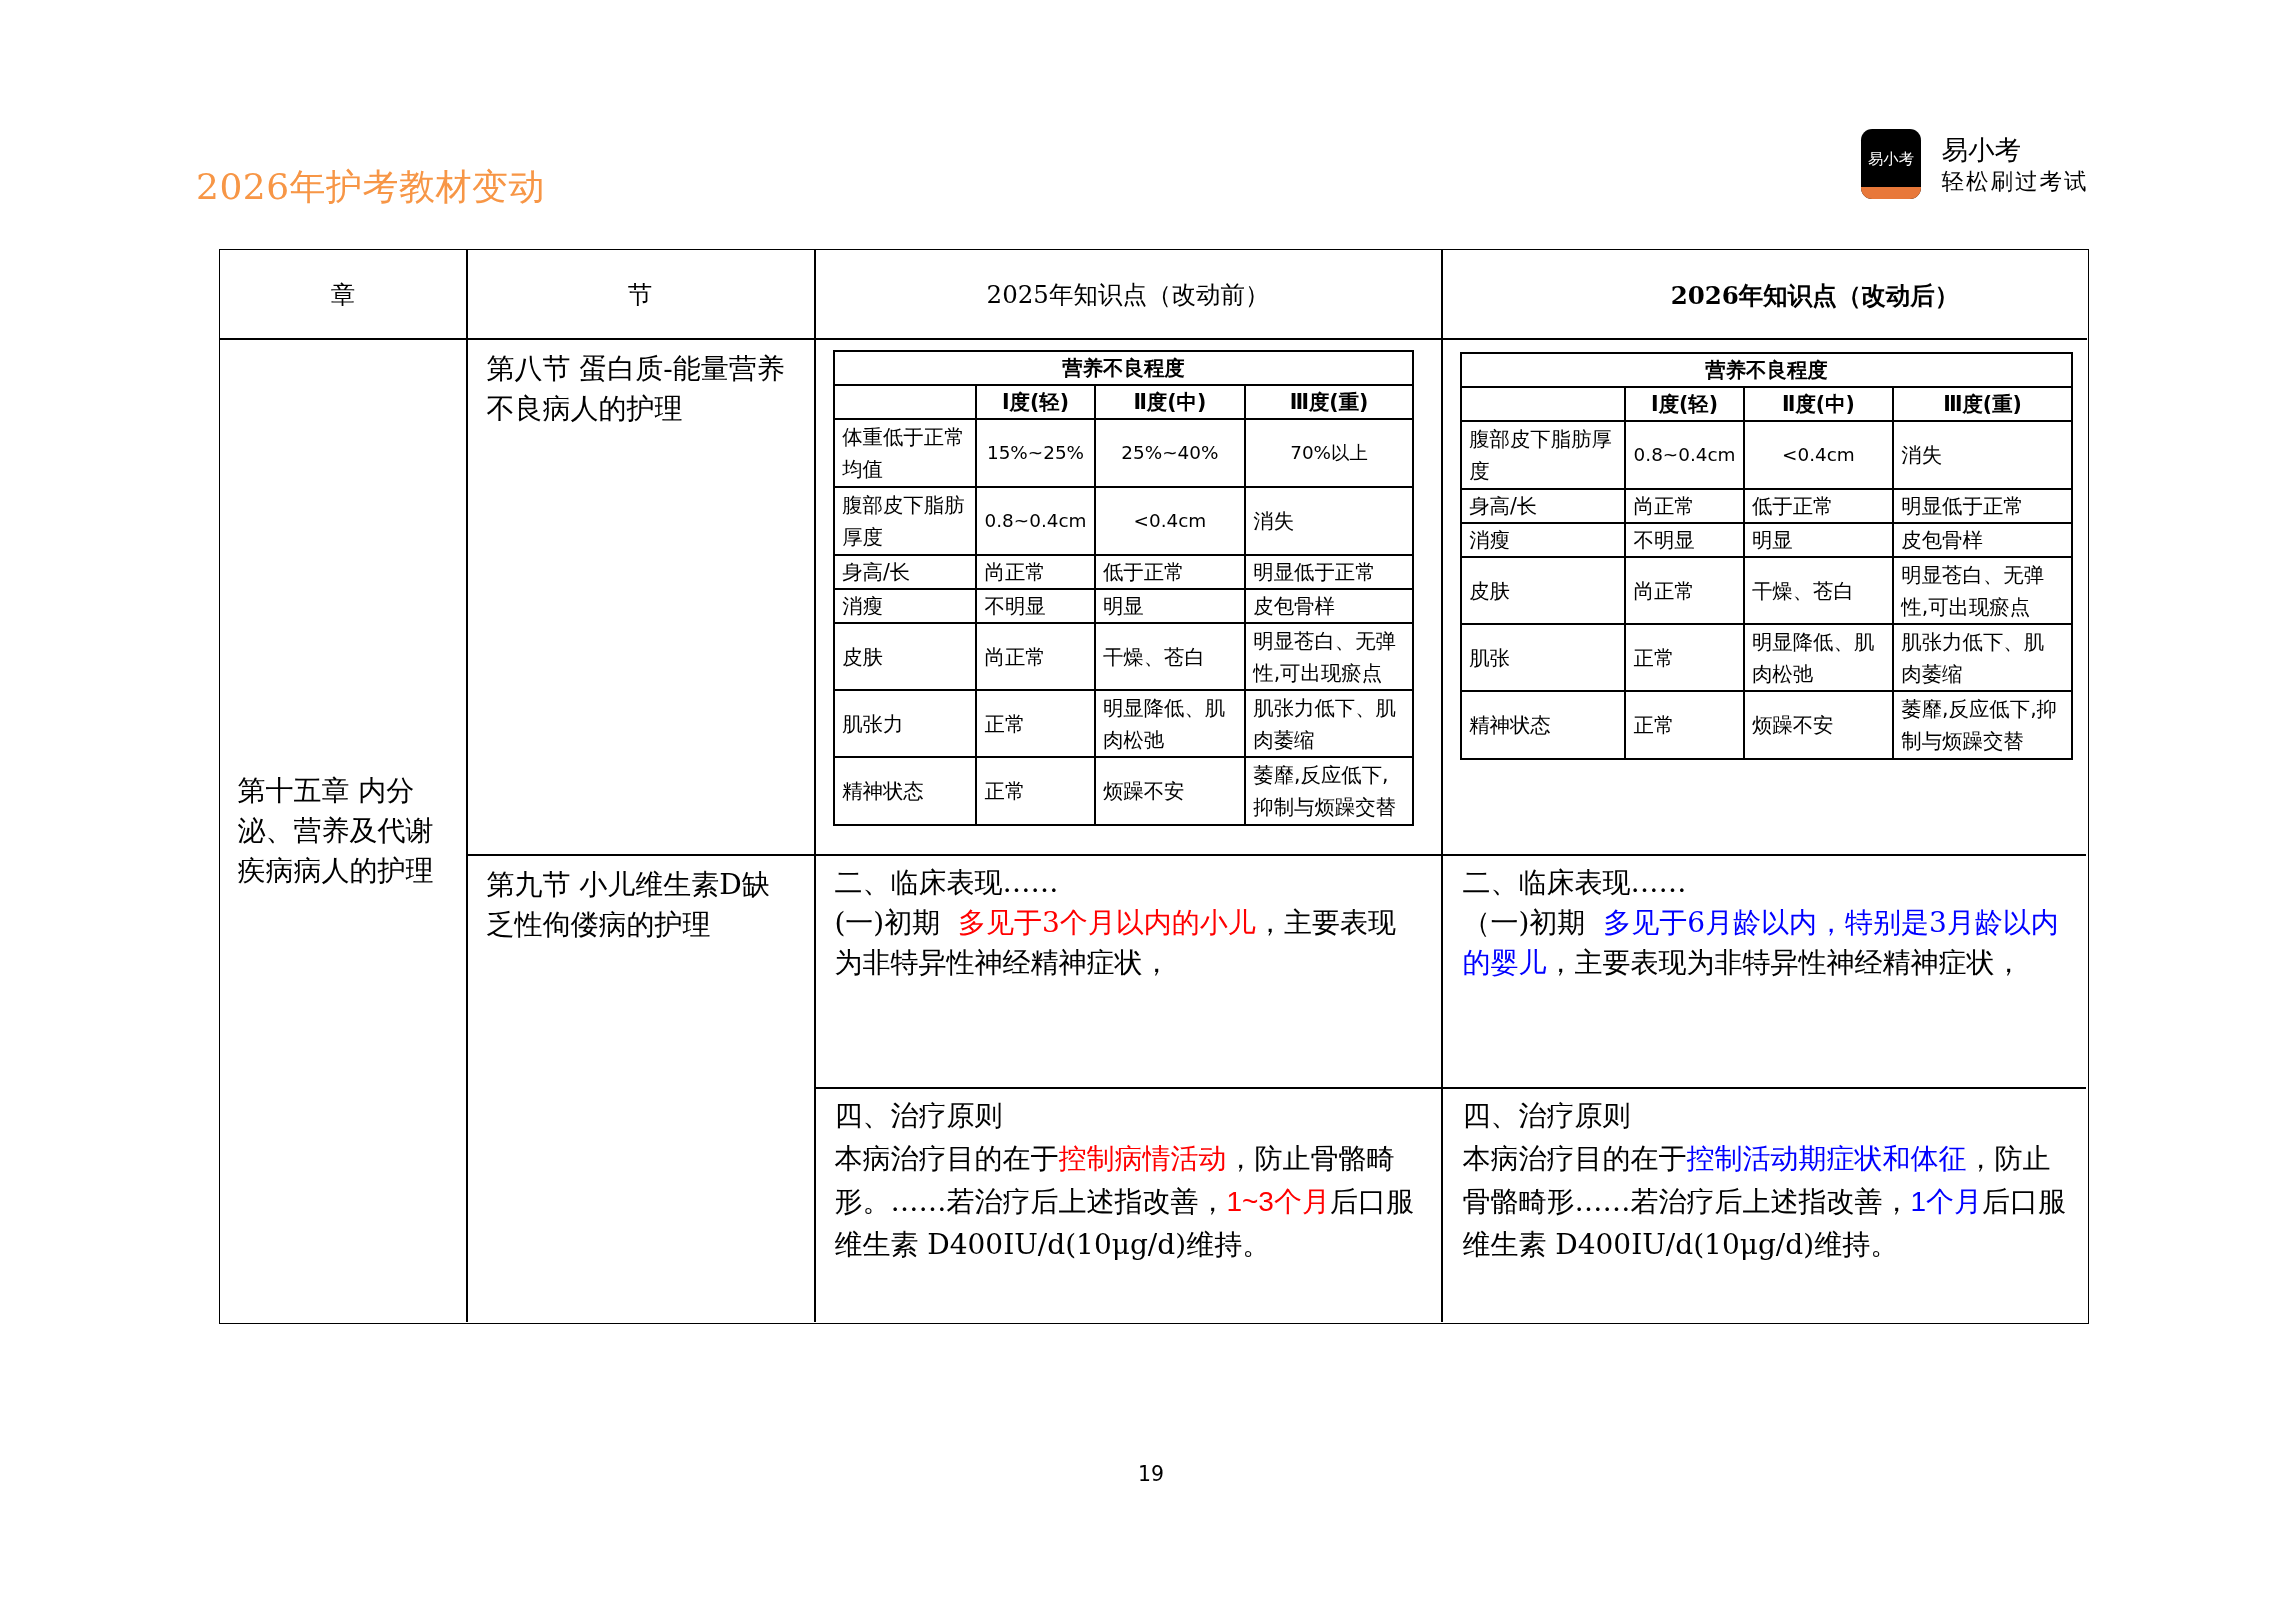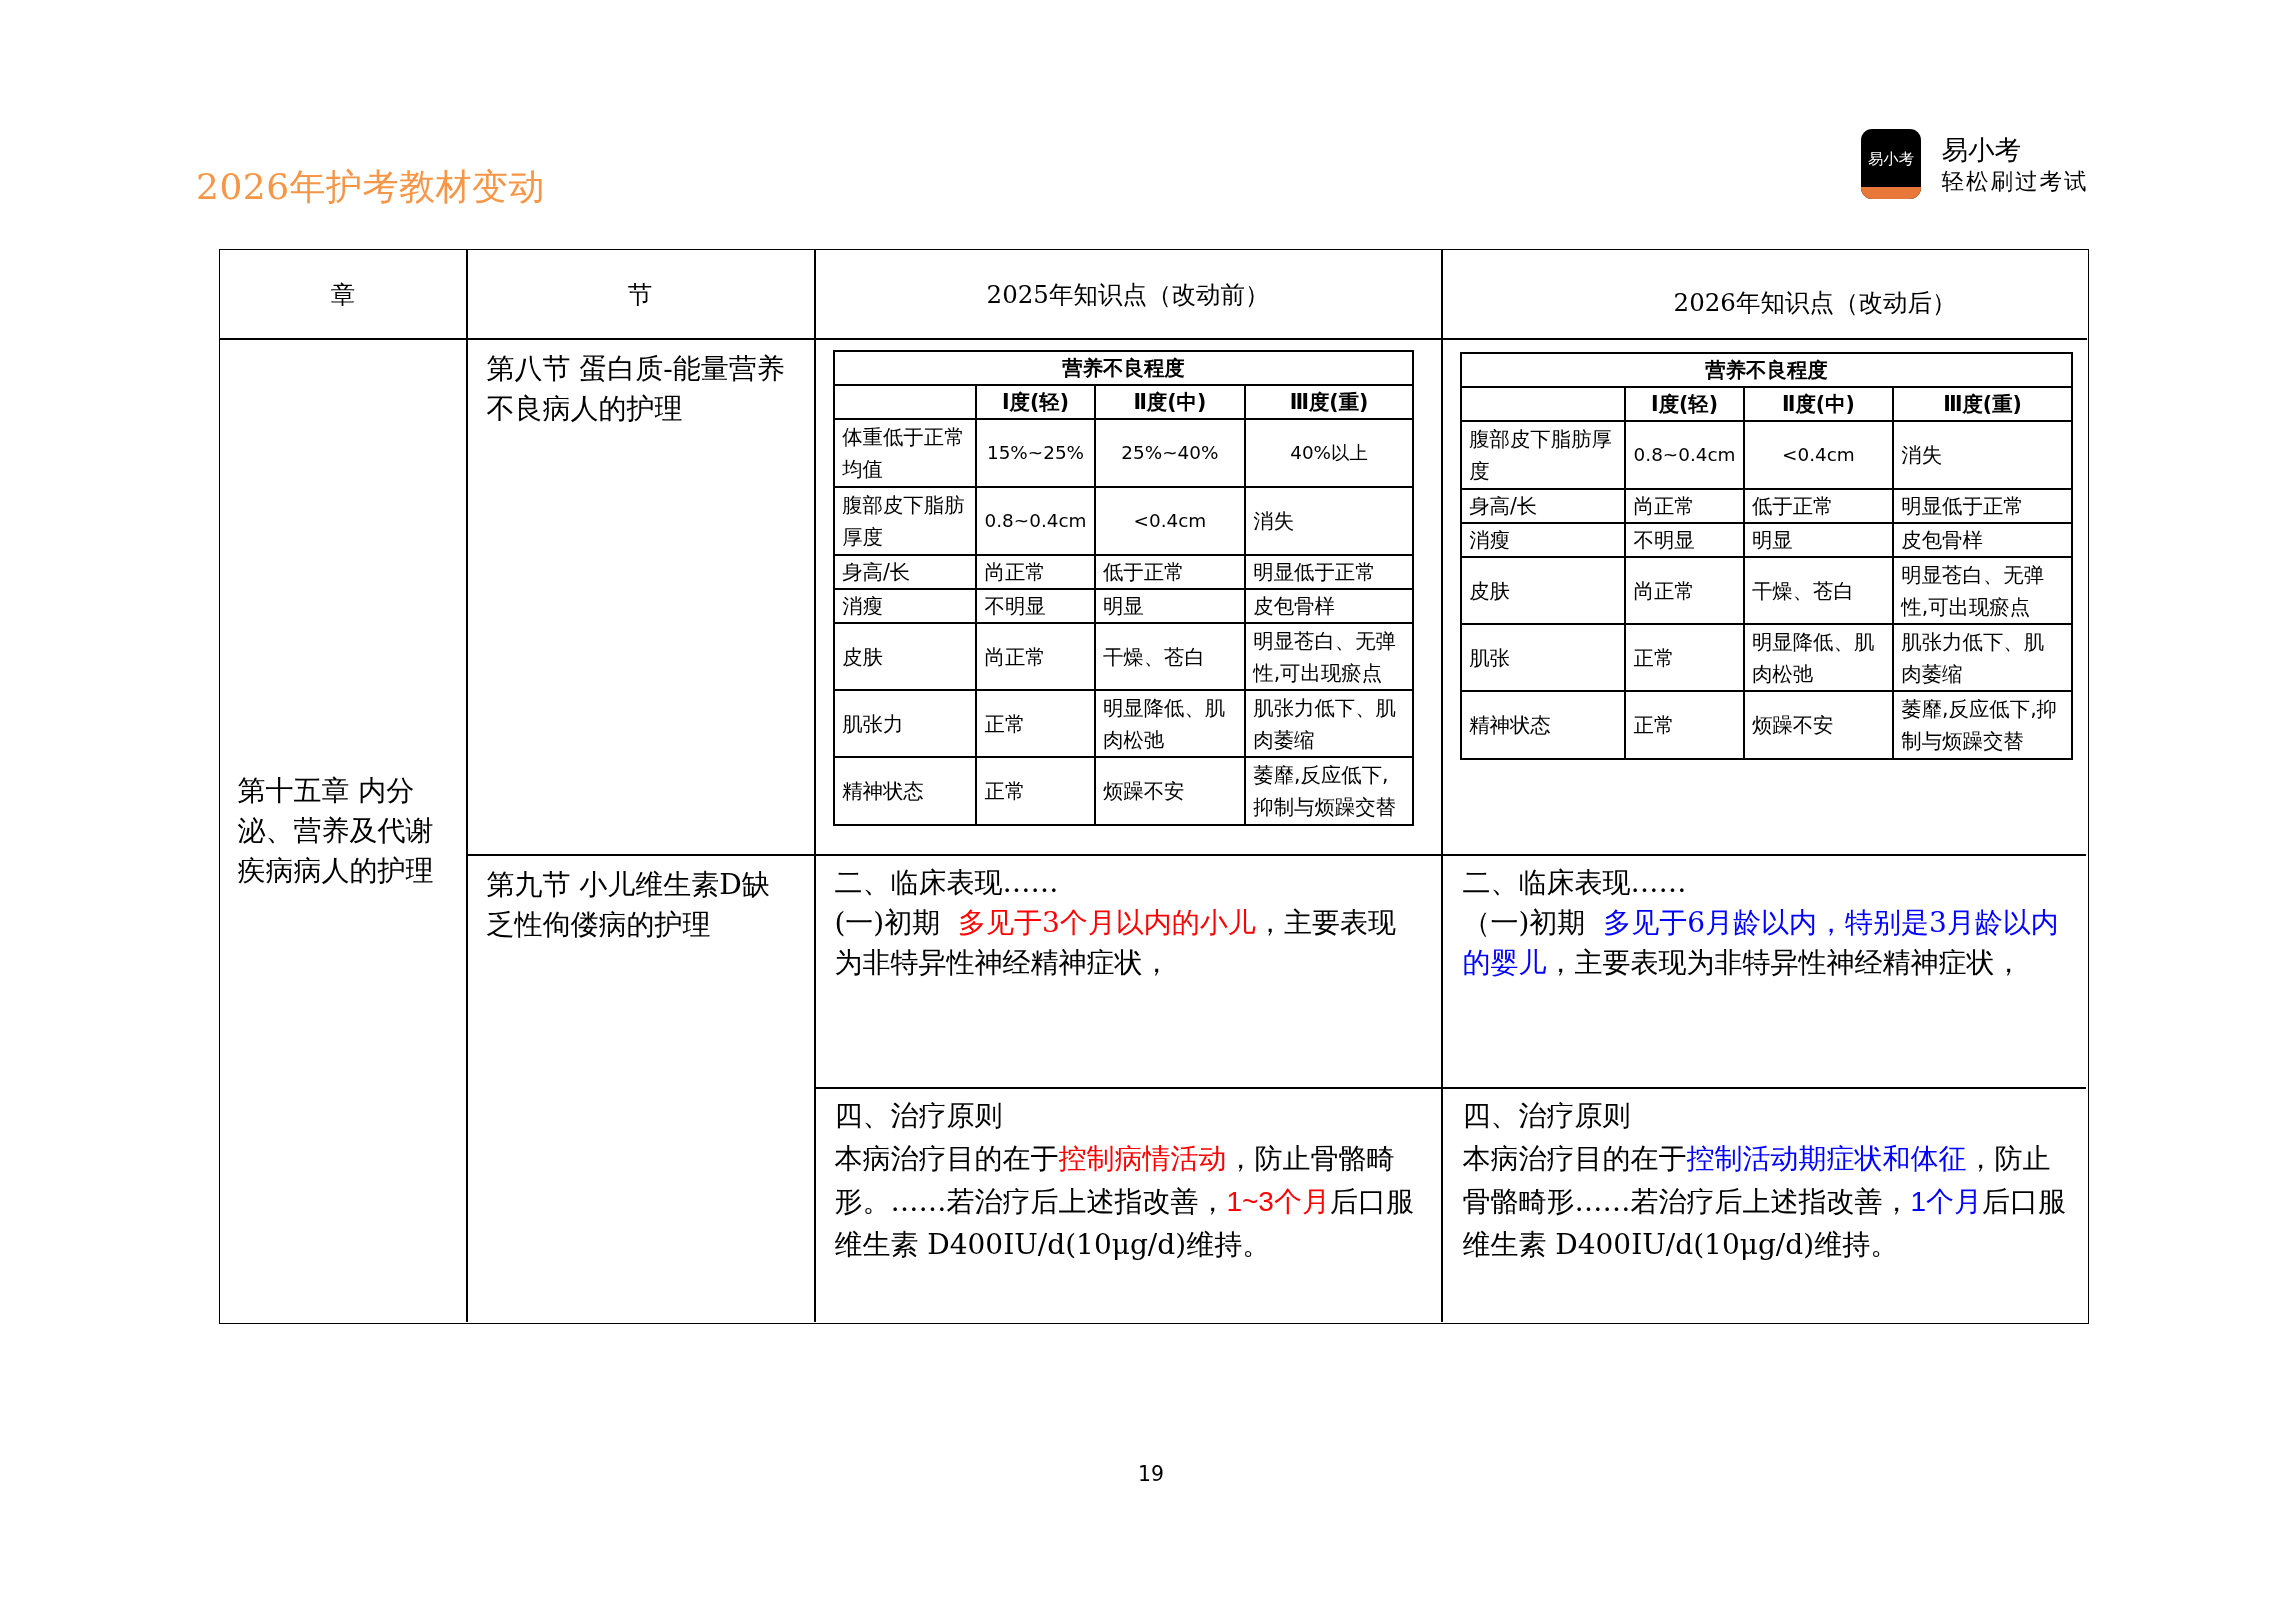--- a/index.html
+++ b/index.html
@@ -54,21 +54,21 @@
   <div class="vline" style="left:594px; top:0; height:1072px;"></div>
   <div class="vline" style="left:1221px; top:0; height:1072px;"></div>
 
   <div class="hline" style="left:0; top:88px; width:1867px;"></div>
   <div class="hline" style="left:246px; top:604px; width:1620px;"></div>
   <div class="hline" style="left:594px; top:837px; width:1272px;"></div>
 
   <div class="cell hdr" style="left:0; top:0; width:246px; height:88px;">章</div>
   <div class="cell hdr" style="left:247px; top:0; width:346px; height:88px;">节</div>
   <div class="cell hdr" style="left:595px; top:0; width:626px; height:88px;">2025年知识点（改动前）</div>
-  <div class="cell hdr" style="left:1223px; top:8px; width:744px; height:88px;">2026年知识点（改动后）</div>
+  <div class="cell hdr" style="left:1223px; top:1px; width:744px; height:88px;font-weight:bold;">2026年知识点（改动后）</div>
 
   <div class="cell txt" style="left:0; top:90px; width:246px; height:982px; display:flex; align-items:center; padding:0 17.4px;">
     <span style="display:block;">第十五章  内分泌、营养及代谢疾病病人的护理</span>
   </div>
 
   <div class="cell txt" style="left:247px; top:90px; width:346px; height:514px;">
     <span>第八节  蛋白质-能量营养不良病人的护理</span>
   </div>
 
   <table class="nut-table" style="left:613px; top:100px; width:581px;">
@@ -79,21 +79,21 @@
     <tr>
       <th style="width:126px;"></th>
       <th style="width:101px;">Ⅰ度(轻)</th>
       <th style="width:134px;">Ⅱ度(中)</th>
       <th>Ⅲ度(重)</th>
     </tr>
     <tr>
           <td style="height:66px;">体重低于正常均值</td>
           <td class="num">15%~25%</td>
           <td class="num">25%~40%</td>
-          <td class="num">40%以上</td>
+          <td class="num">70%以上</td>
         </tr>
     <tr>
           <td style="height:66px;">腹部皮下脂肪厚度</td>
           <td class="num">0.8~0.4cm</td>
           <td class="num">&lt;0.4cm</td>
           <td>消失</td>
         </tr>
     <tr>
           <td>身高/长</td>
           <td>尚正常</td>

